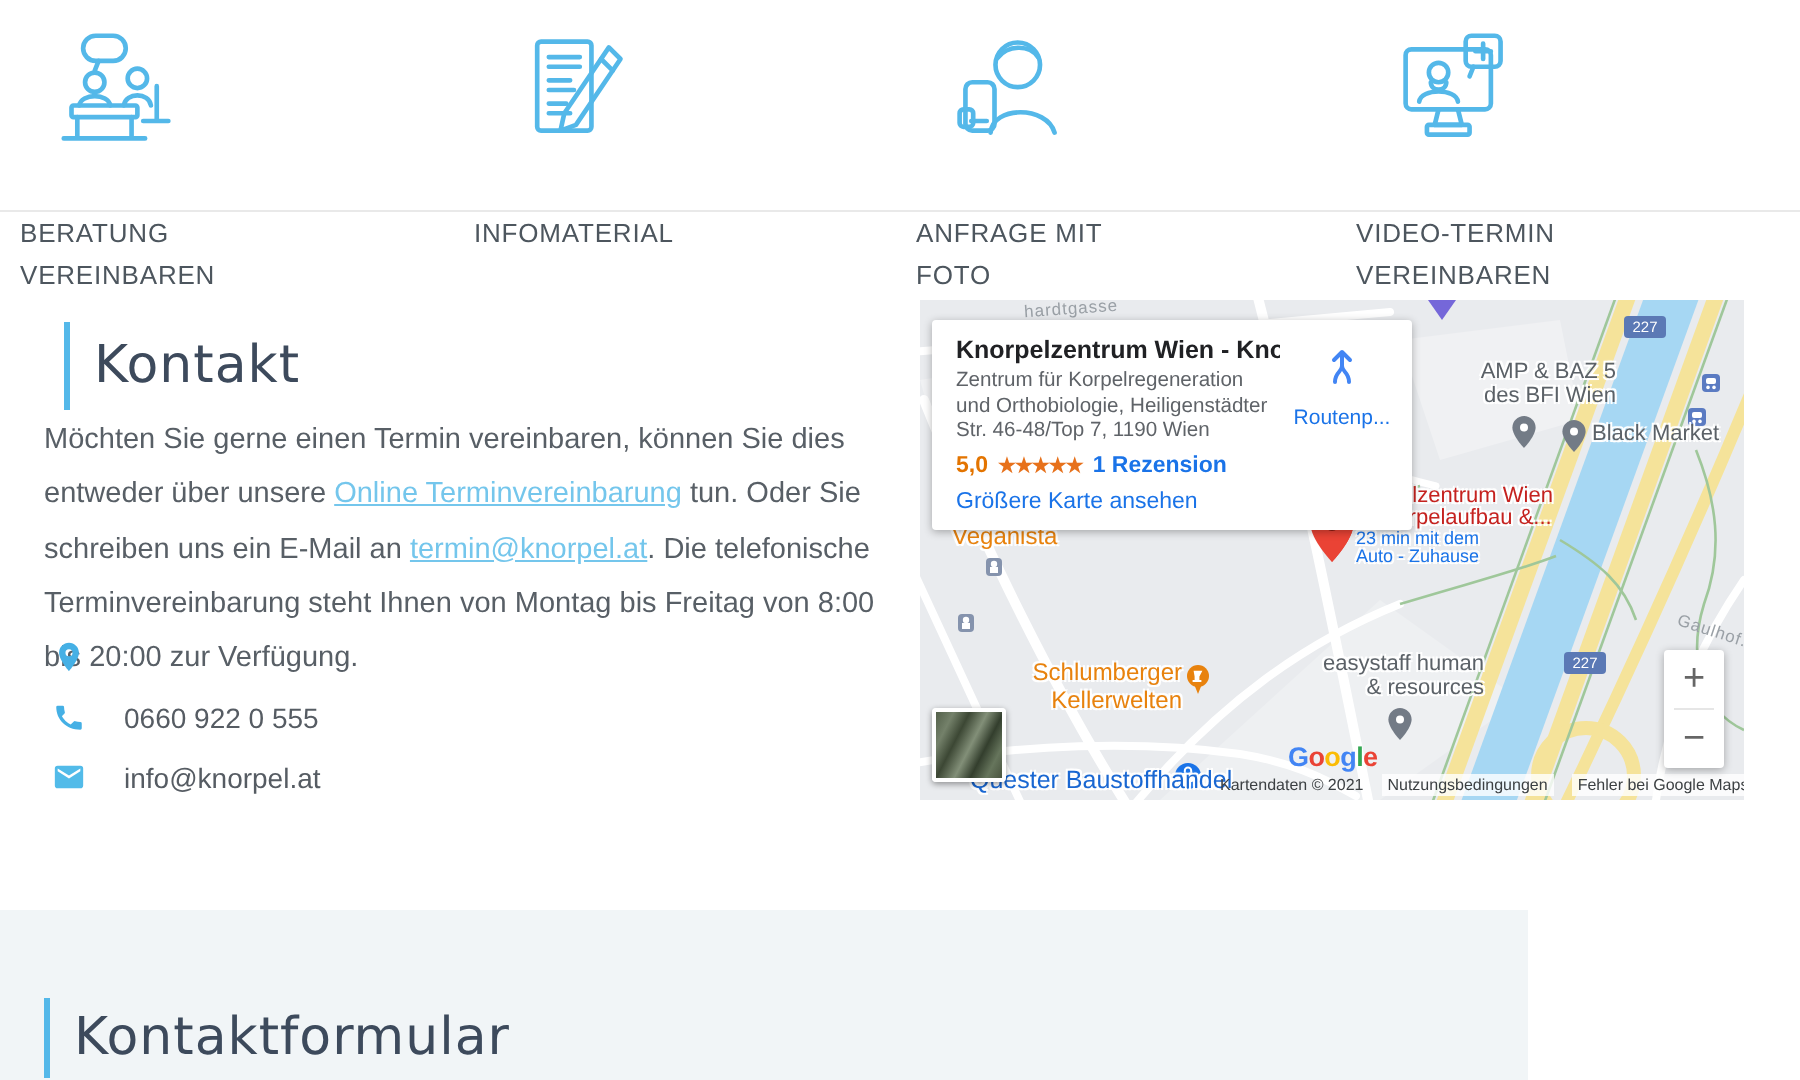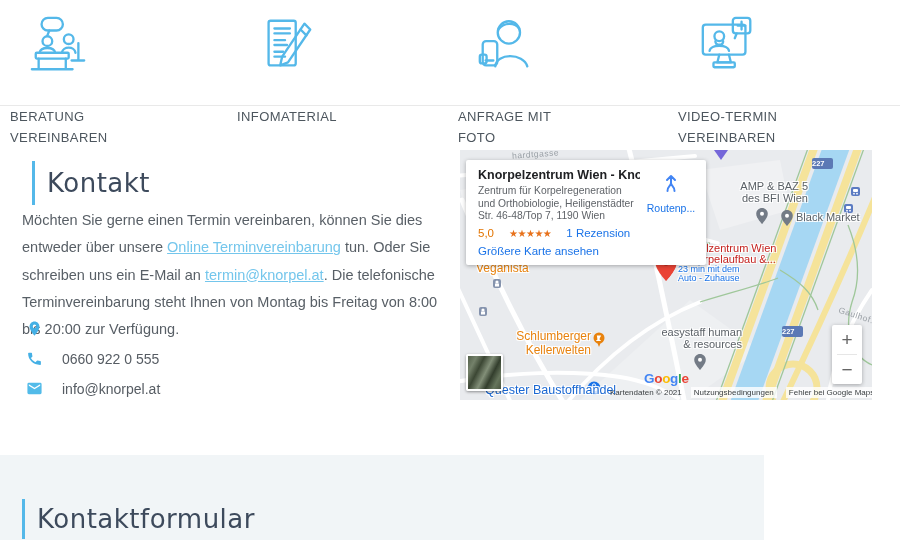--- a/index.html
+++ b/index.html
@@ -32,32 +32,32 @@
   .map{position:absolute;left:460px;top:150px;width:412px;height:250px;background:#e9ebee;
     overflow:hidden;cursor:grab;}
   .map svg.base{position:absolute;left:0;top:0;z-index:1;}
   .mlabel{position:absolute;z-index:2;
     text-shadow:1px 1px 0 #fff,-1px -1px 0 #fff,1px -1px 0 #fff,-1px 1px 0 #fff,0 0 2px #fff;}
   .poi-grey{color:#5b6167;font-size:11px;line-height:1.12;text-align:right;}
   .poi-orange{color:var(--poi_orange,#e8820d);font-size:12px;line-height:1.15;}
   .poi-blue{color:var(--store_blue,#1967d2);font-size:12.5px;}
   .street-lbl{color:#9aa0a6;font-size:8.5px;letter-spacing:.5px;text-shadow:none;}
   .shield{position:absolute;z-index:2;width:21px;height:11px;background:#5b79b5;border-radius:2px;
-    color:#fff;font-size:7.5px;font-weight:bold;text-align:left;line-height:11px;text-shadow:none;}
+    color:#fff;font-size:7.5px;font-weight:normal;text-align:center;line-height:11px;text-shadow:none;}
   .dest-red{color:var(--destination_red,#c5221f);font-size:11px;line-height:1.0;font-weight:400;}
   .dest-blue{color:var(--map_link,#1a73e8);font-size:9px;line-height:1.0;}
 
   
   .mcard{position:absolute;left:6px;top:10px;width:218px;z-index:5;background:#fff;
     border-radius:2px;box-shadow:0 1px 4px rgba(0,0,0,.3);padding:8px 10px 8px 12px;
     display:flex;gap:6px;}
   .mcard-left{flex:1;min-width:0;}
   .mcard-title{font-size:12.5px;font-weight:bold;color:#202124;white-space:nowrap;overflow:hidden;}
   .mcard-desc{font-size:10.3px;color:#5f6368;line-height:1.22;margin-top:3px;}
-  .mcard-rating{display:flex;align-items:flex-end;gap:15px;margin-top:4px;}
+  .mcard-rating{display:flex;align-items:center;gap:5px;margin-top:4px;font-weight:bold;}
   .mcard-score{font-size:11.5px;color:var(--rating_orange,#e37400);}
   .mcard-stars{font-size:10px;color:var(--star_orange,#e7711b);letter-spacing:-.5px;}
   .mcard-reviews{font-size:11.5px;color:var(--map_link,#1a73e8);cursor:pointer;}
   .mcard-link{font-size:11.5px;color:var(--map_link,#1a73e8);margin-top:6px;cursor:pointer;}
   .mcard-right{width:50px;flex:0 0 50px;text-align:center;padding-top:4px;}
   .mcard-dir{font-size:10.5px;color:var(--map_link,#1a73e8);margin-top:2px;cursor:pointer;
     white-space:nowrap;overflow:hidden;}
 
   
   .zoomctl{position:absolute;left:372px;top:175px;width:30px;height:59px;z-index:4;background:#fff;

